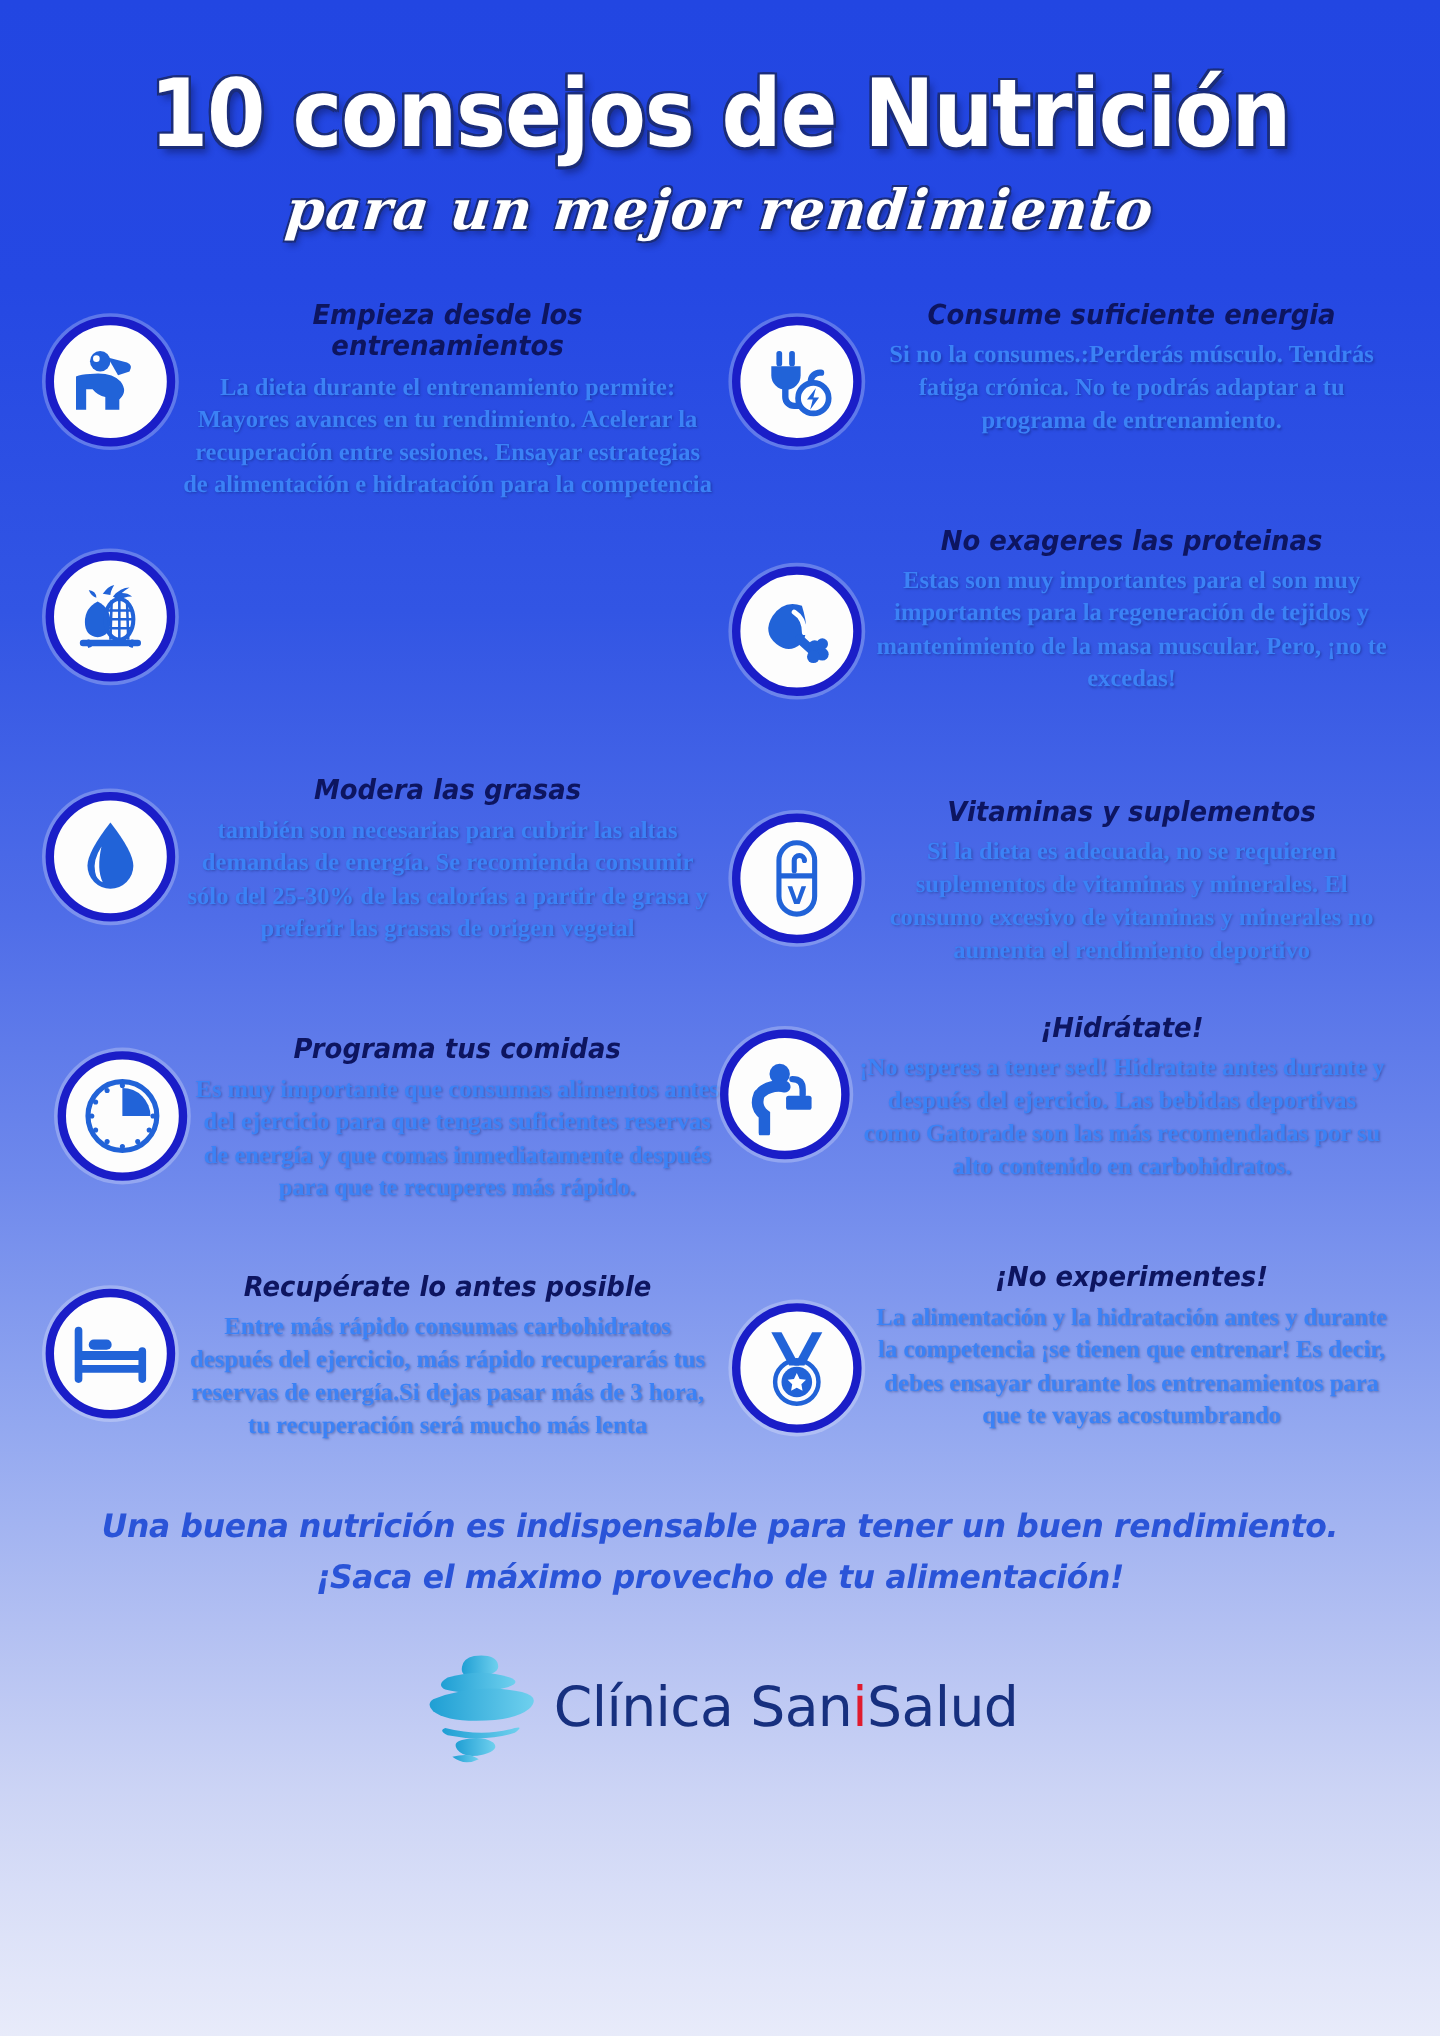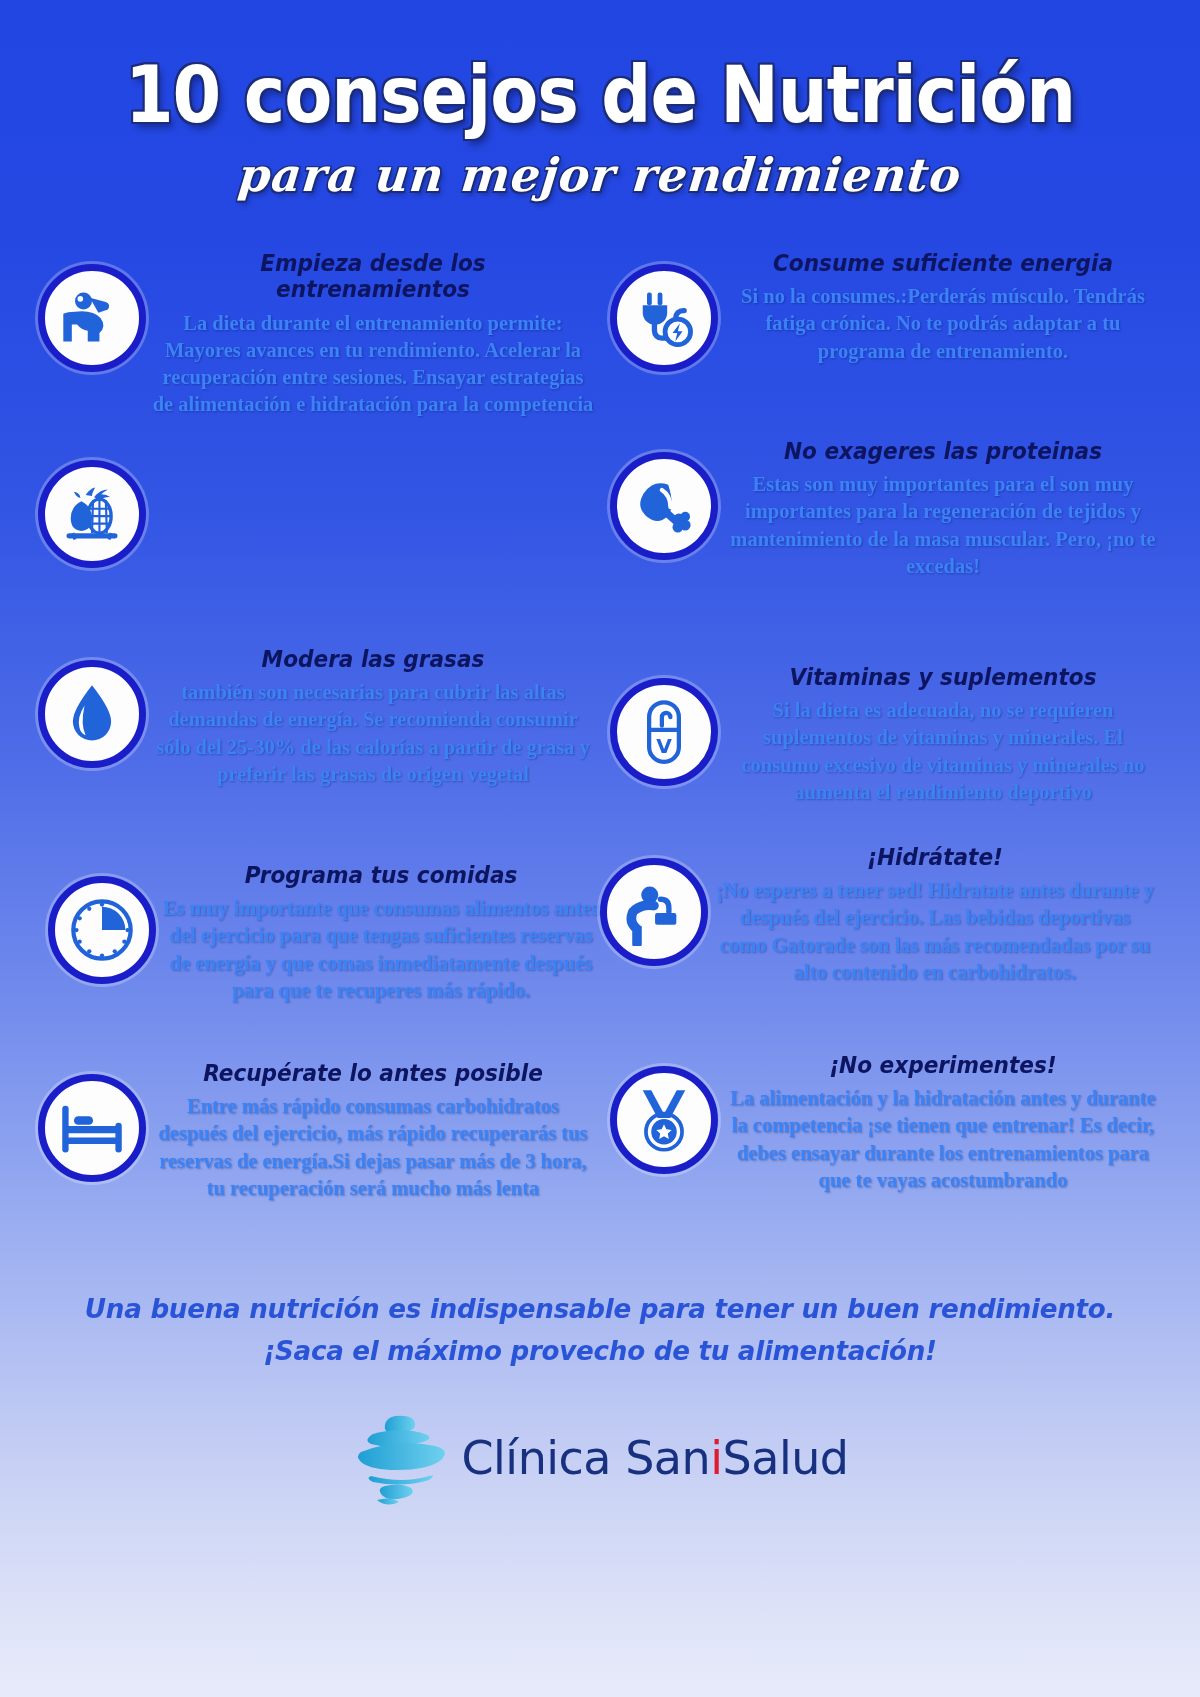--- a/index.html
+++ b/index.html
@@ -129,26 +129,25 @@
   }
 
   
   .row1 { height: 196px; }
   .row2 { height: 200px; }
   .row3 { height: 198px; }
   .row4 { height: 216px; }
   .row5 { height: 192px; }
 
   .tip.offset-down { margin-top: 18px; }
-  .tip.offset-up   { margin-top: -8px; }
+  .tip.offset-up   { margin-top: -8px; align-items: flex-end; }
 
   
   .footer-msg {
     text-align: center;
-    margin-top: 36px;
     padding: 0 20px;
   }
 
   .footer-line {
     font-family: "DejaVu Sans", sans-serif;
     font-weight: bold;
     font-style: italic;
     font-size: 27px;
     color: #2a54d8;
     line-height: 1.55;

